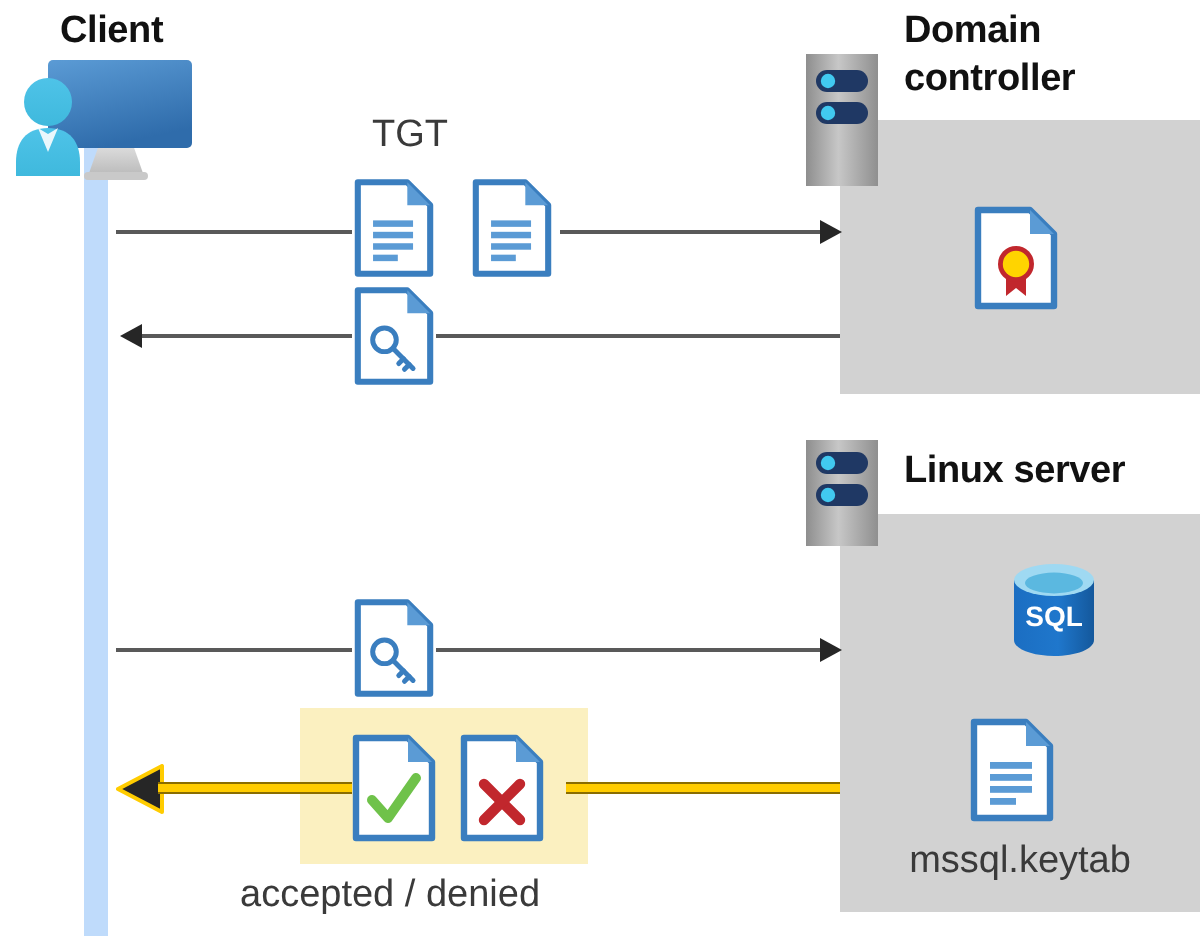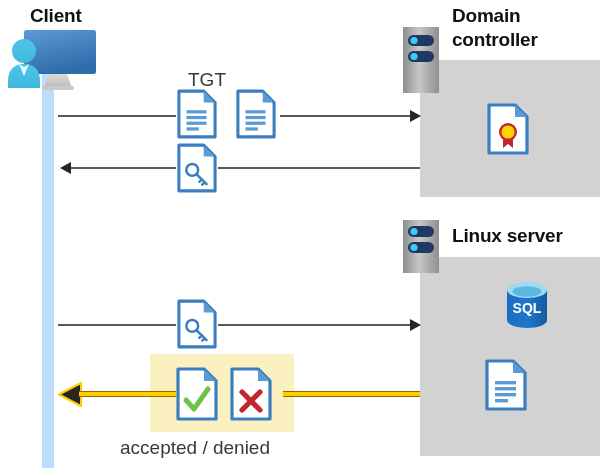--- a/index.html
+++ b/index.html
@@ -188,26 +188,27 @@
     <svg width="42" height="52" viewBox="0 0 42 52">
       <path d="M2 2 L28 2 L40 14 L40 50 L2 50 Z" fill="#ffffff" stroke="#3a7ebf" stroke-width="3.2" stroke-linejoin="round"></path>
       <path d="M28 2 L40 14 L28 14 Z" fill="#5b9bd5"></path>
       <rect x="10" y="22" width="21" height="3.4" fill="#5b9bd5"></rect>
       <rect x="10" y="28" width="21" height="3.4" fill="#5b9bd5"></rect>
       <rect x="10" y="34" width="21" height="3.4" fill="#5b9bd5"></rect>
       <rect x="10" y="40" width="13" height="3.4" fill="#5b9bd5"></rect>
     </svg>
   </div>
 
+  <div class="abs label-plain" style="left:420px; top:419px; width:180px; text-align:center;">mssql.keytab</div>
 
   <div class="abs line-gray" style="left:58px; top:115px; width:118px;"></div>
   <div class="abs line-gray" style="left:280px; top:115px; width:132px;"></div>
   <div class="abs arrowhead-right" style="left:410px; top:110px;"></div>
 
-  <div class="abs label-plain" style="left:172px; top:68px; width:52px; text-align:left;margin-left:16px;">TGT</div>
+  <div class="abs label-plain" style="left:172px; top:56px; width:52px; text-align:right;">TGT</div>
   <div class="abs" style="left:177px; top:88px; width:40px; height:52px;">
     <svg width="40" height="52" viewBox="0 0 42 52">
       <path d="M2 2 L28 2 L40 14 L40 50 L2 50 Z" fill="#ffffff" stroke="#3a7ebf" stroke-width="3.2" stroke-linejoin="round"></path>
       <path d="M28 2 L40 14 L28 14 Z" fill="#5b9bd5"></path>
       <rect x="10" y="22" width="21" height="3.4" fill="#5b9bd5"></rect>
       <rect x="10" y="28" width="21" height="3.4" fill="#5b9bd5"></rect>
       <rect x="10" y="34" width="21" height="3.4" fill="#5b9bd5"></rect>
       <rect x="10" y="40" width="13" height="3.4" fill="#5b9bd5"></rect>
     </svg>
   </div>

